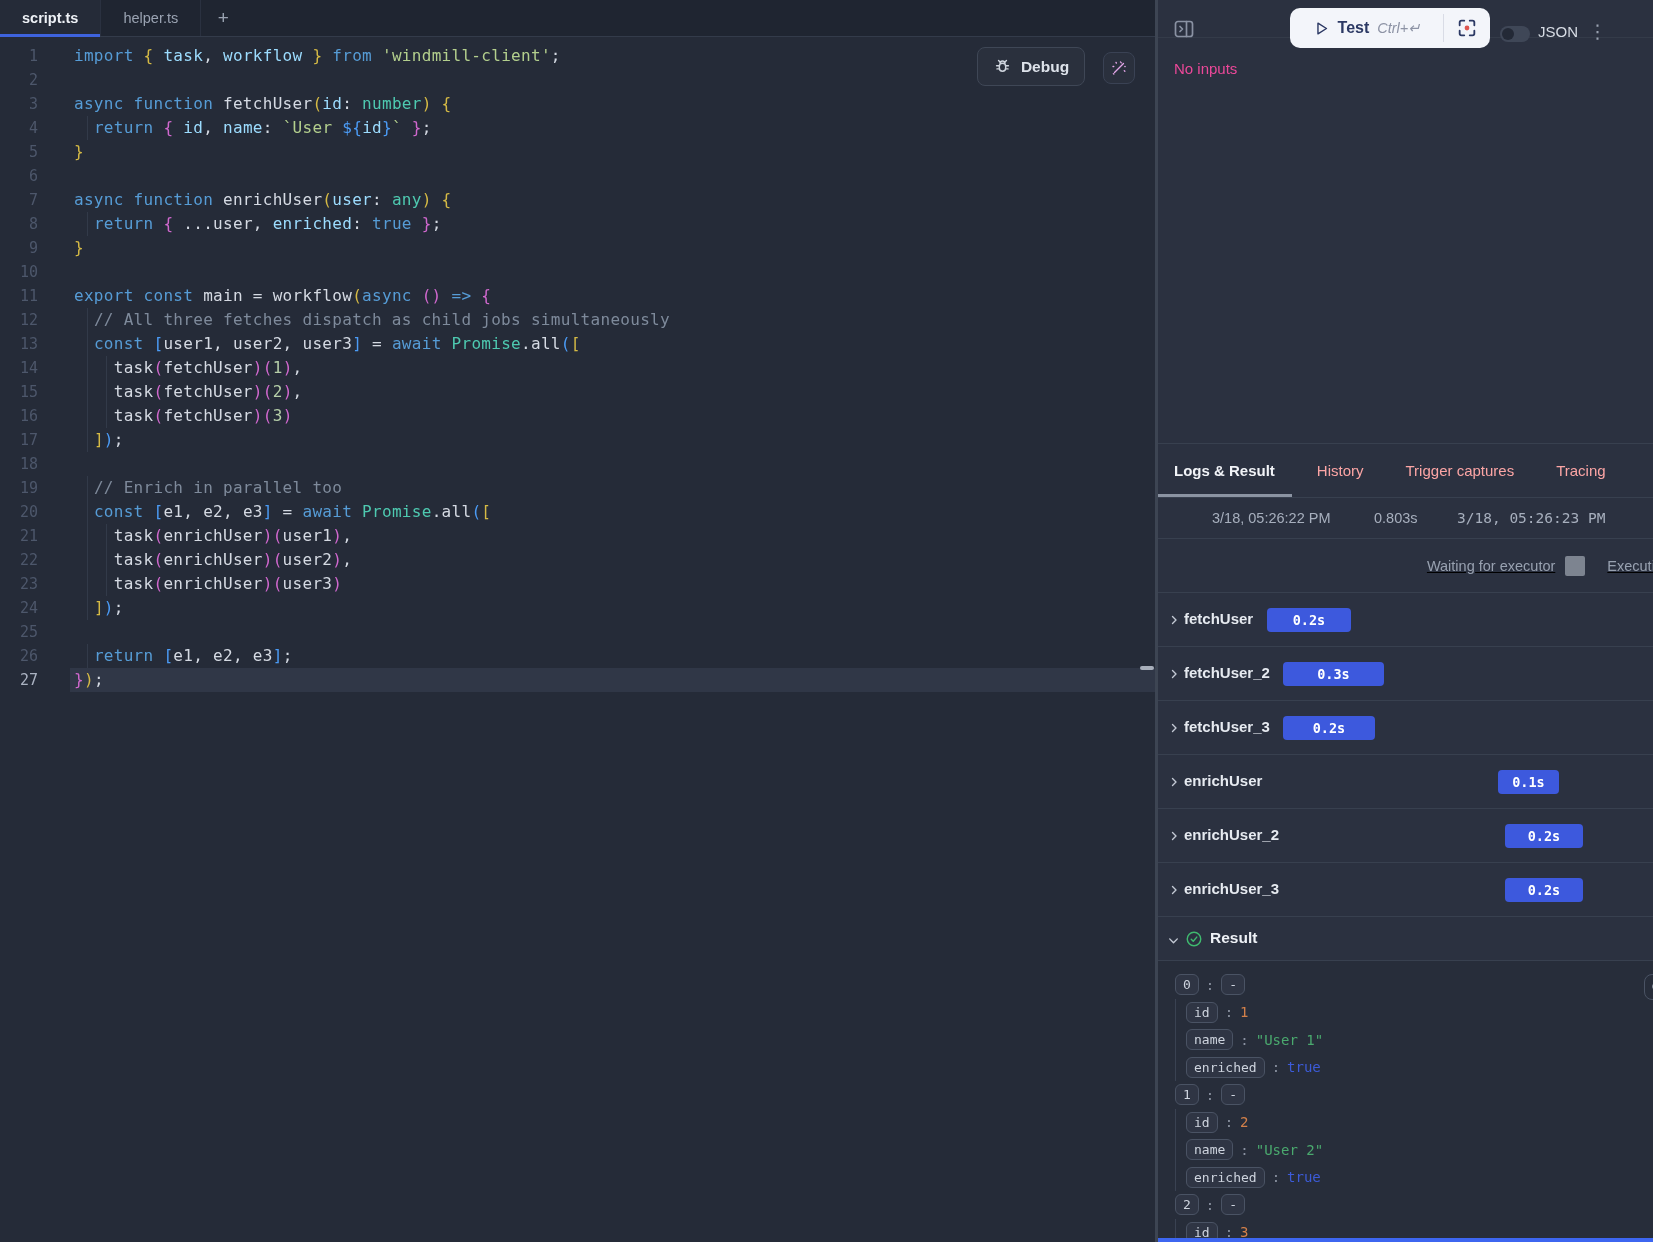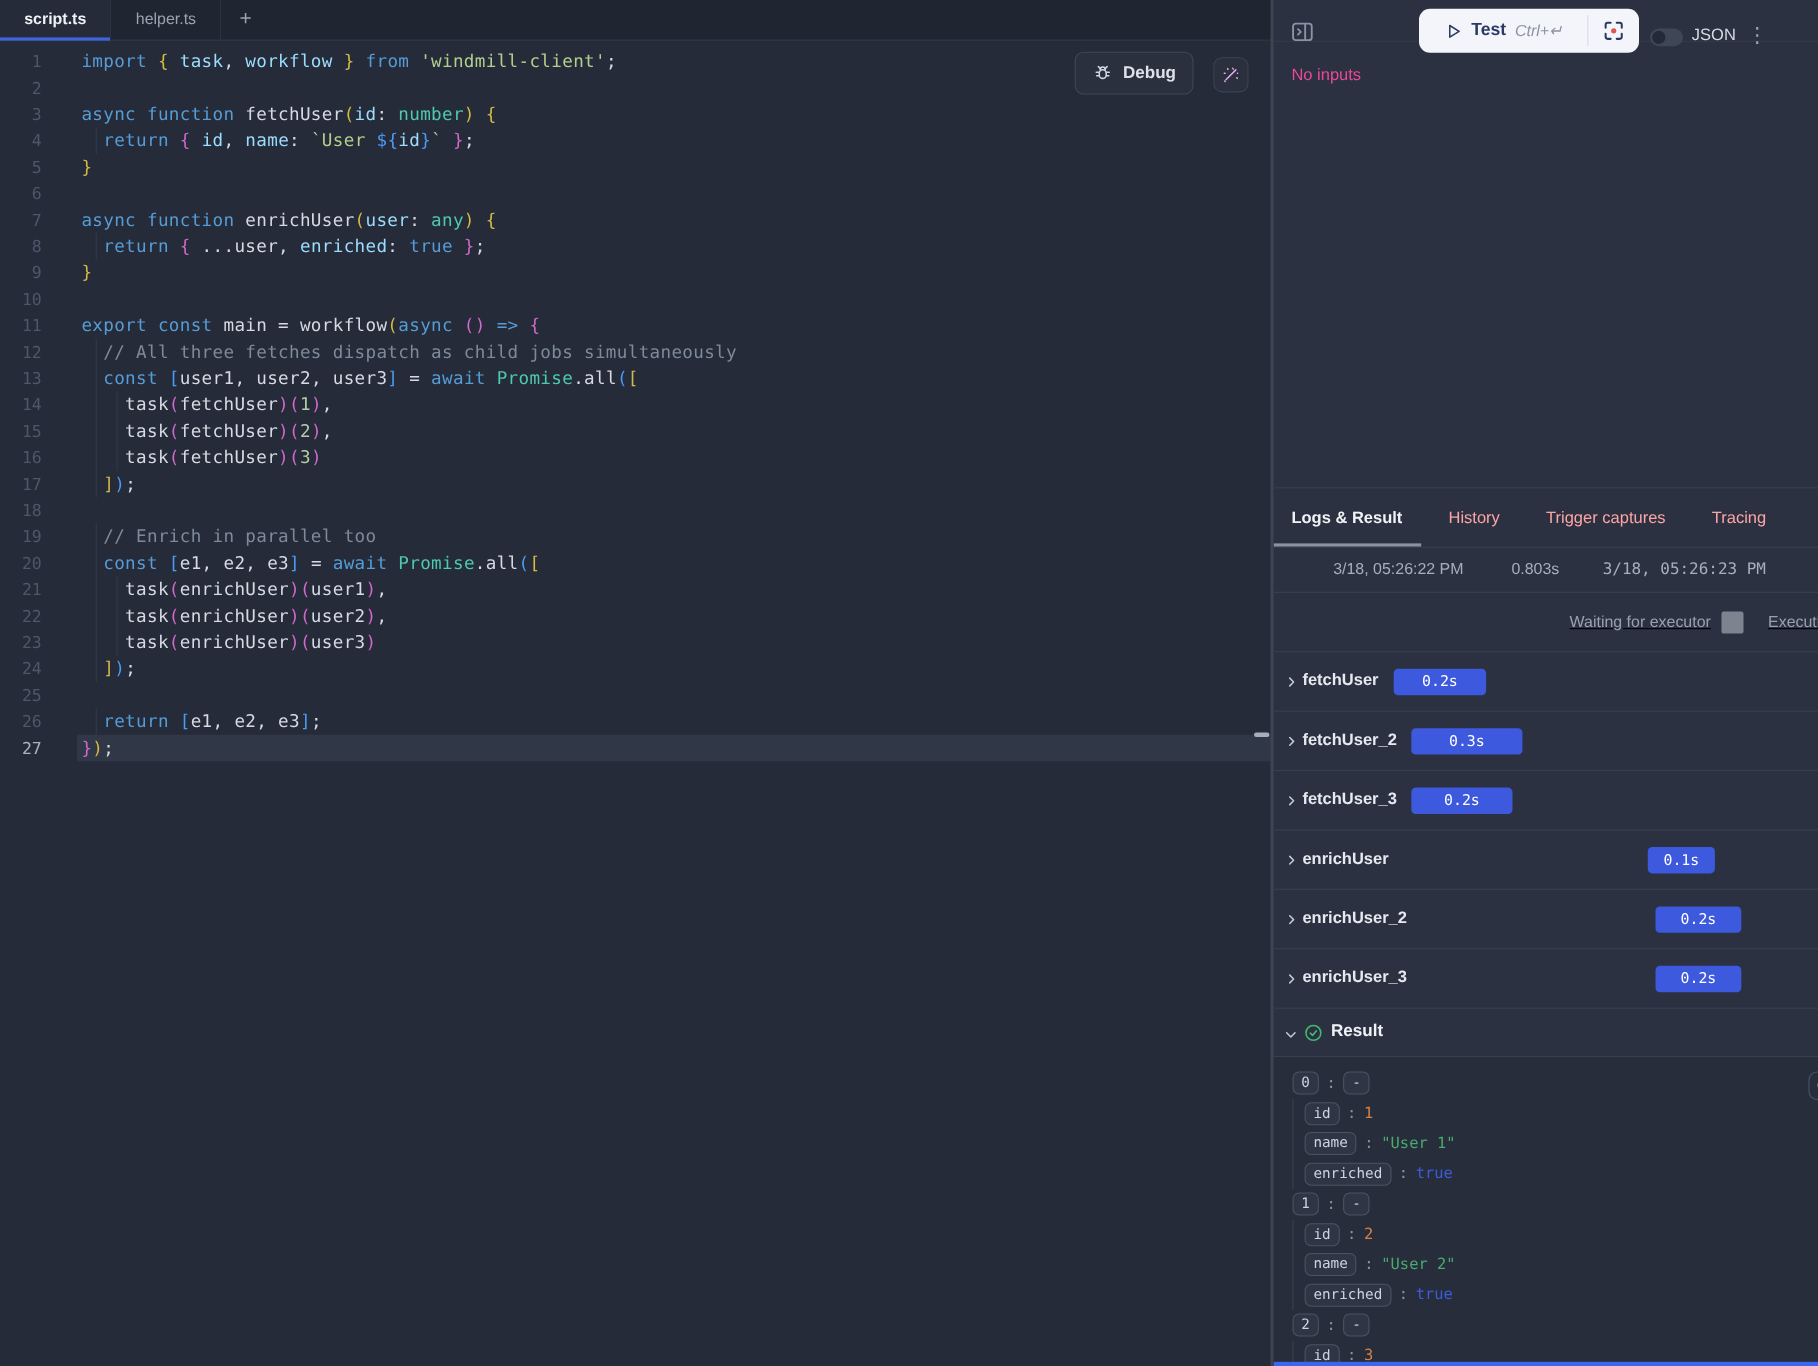--- a/index.html
+++ b/index.html
@@ -75,21 +75,21 @@
     justify-content:flex-end; padding-right:20px;text-decoration:underline; }
   .legend-label { font-size:14.5px; color:#98a1b0; }
   .legend-swatch { width:20px; height:20px; border-radius:2px; margin-left:10px; }
   .legend-gap { width:22px; }
 
   .job-row { position:relative; height:54px; border-bottom:1px solid #38404f; cursor:pointer; }
   .job-chevron { position:absolute; left:10px; top:21px; }
   .job-name { position:absolute; left:26px; top:17px; font-size:15px; font-weight:bold; color:#e6eaf0; }
   .job-pill { position:absolute; top:15px; height:24px; background:#3d59dd; border-radius:4px;
     display:flex; align-items:center; justify-content:center; color:#fff;
-    font-family:"DejaVu Sans Mono", monospace; font-size:13.5px; font-weight:normal; }
+    font-family:"DejaVu Sans Mono", monospace; font-size:13.5px; font-weight:bold; }
 
   .result-row { position:relative; height:44px; border-bottom:1px solid #38404f; cursor:pointer; }
   .result-chevron { position:absolute; left:9px; top:17px; }
   .result-check { position:absolute; left:27px; top:13px; }
   .result-label { position:absolute; left:52px; top:12px; font-size:15.5px; font-weight:bold; color:#eef1f6; }
 
   .result-json { position:relative; height:278px; background:#272d3a; overflow:hidden;
     font-family:"DejaVu Sans Mono", monospace; padding:10px 0 0 0; }
   .rj-row { height:27.5px; display:flex; align-items:center; }
   .rj-badge { border:1px solid #4a5364; background:#2f3544; border-radius:6px; padding:0 7px;

